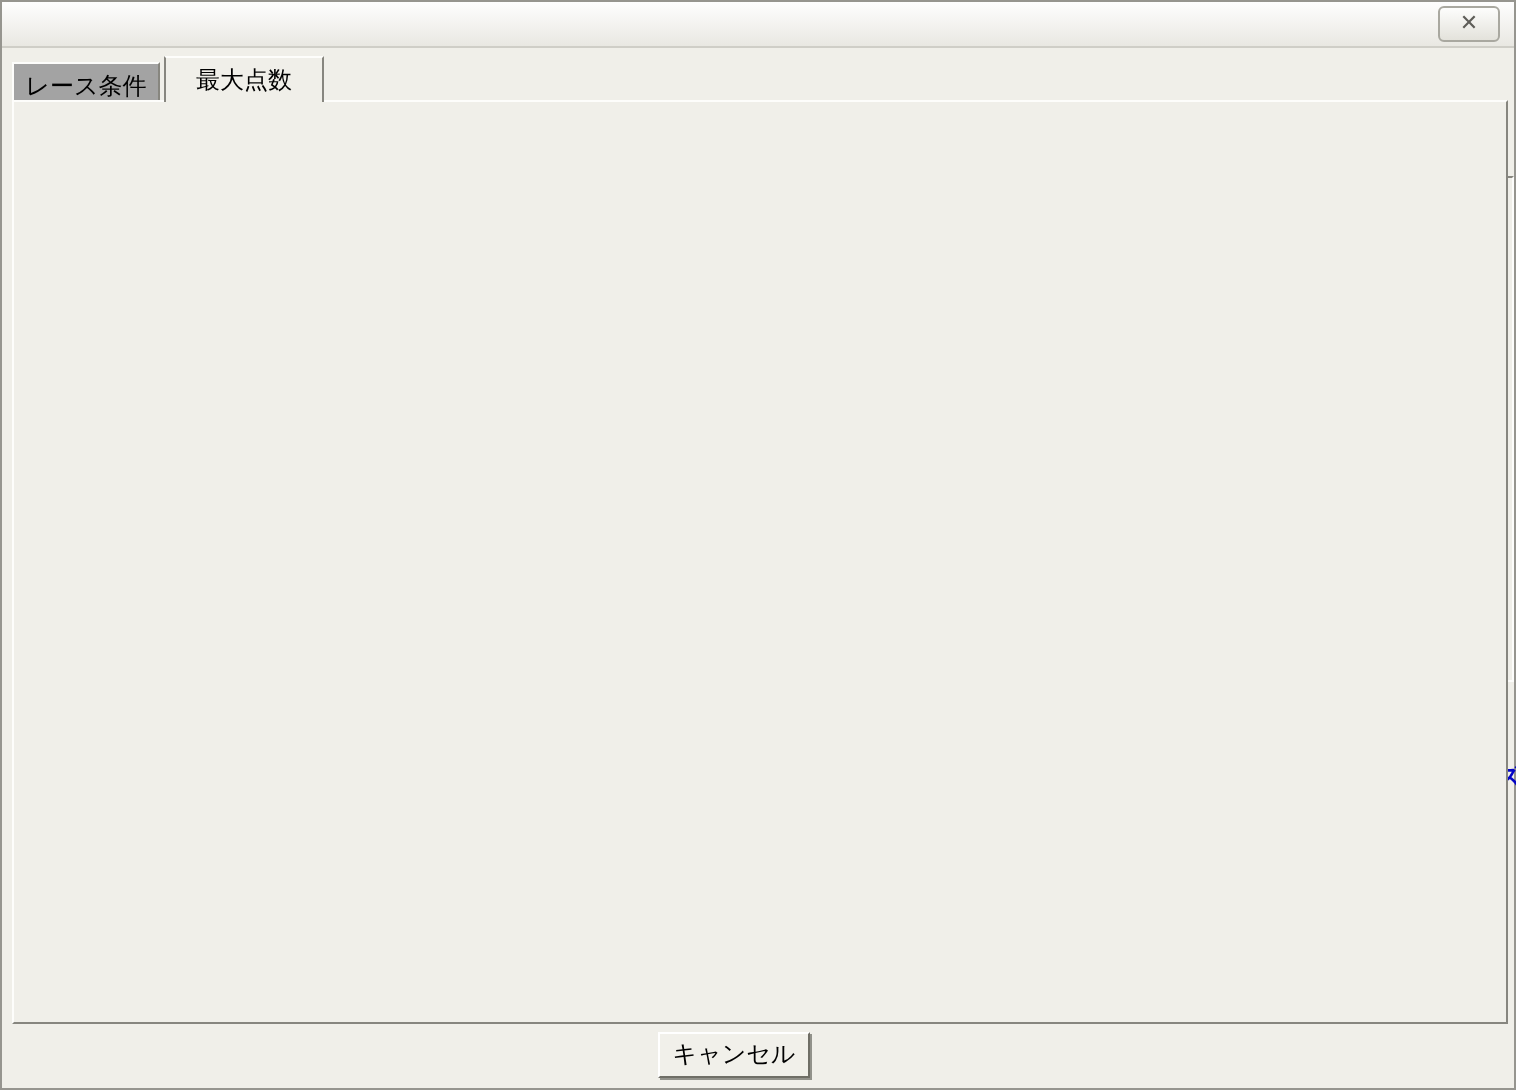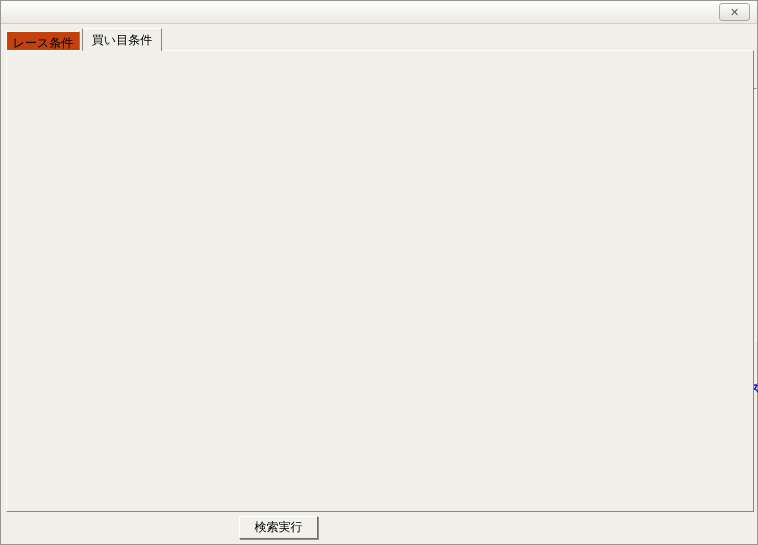--- a/index.html
+++ b/index.html
@@ -15,21 +15,21 @@
   .title-text { position:absolute; left:8px; top:4px; font-size:12px; color:#1c1c1c; }
   .close-btn { position:absolute; right:7px; top:2px; width:31px; height:18px;
                background:linear-gradient(#FDFDFC,#E3E2DB); border:1px solid #A9A8A0;
                border-radius:3px; text-align:center; line-height:16px; font-size:11px;
                color:#5E5D58; font-weight:bold; cursor:default; }
 
   
   .tab { position:absolute; background:#F0EFE9; border:1px solid;
          border-color:#FDFDFB #87867F #F0EFE9 #87867F; border-bottom:none;
          text-align:center; font-size:12px; padding-top:3px; }
-  .tab.inactive { border-color:#FDFDFB #87867F transparent #FDFDFB; background:#c2410c;font-family:Liberation Mono, monospace; }
+  .tab.inactive { border-color:#FDFDFB #87867F transparent #FDFDFB; background:#a3a3a3;font-family:Liberation Mono, monospace; }
   .tab.active { z-index:3; }
 
   .tabpage { position:absolute; left:5px; top:49px; width:748px; height:462px;
              background:#F0EFE9; border:1px solid; border-color:#FDFDFB #87867F #87867F #FDFDFB; z-index:1; }
 
   
   .btn3 { background:#F1F0EA; border:1px solid; border-color:#FFFFFF #6F6E66 #6F6E66 #FFFFFF;
           box-shadow:1px 1px 0 rgba(70,69,62,.55); text-align:center; cursor:default; }
   .btn3.dis { color:#A8A69E; }
   .panel { border:1px solid; border-color:#87867F #FDFDFB #FDFDFB #87867F; }
@@ -100,21 +100,21 @@
 <div class="window">
 
   <div class="titlebar">
     <span class="close-btn"><span>✕</span></span>
   </div>
 
   <div class="tab inactive" style="left:5px; top:30px; width:74px; height:20px;">
     <span>レース条件</span>
   </div>
   <div class="tab active" style="left:81px; top:27px; width:80px; height:23px;">
-    <span>買い目条件</span>
+    <span>最大点数</span>
   </div>
 
   <div class="tabpage"></div>
 
   <div class="btn3 abs" style="left:17px; top:57px; width:85px; height:24px; line-height:22px;">
     <span>一覧選択▼</span>
   </div>
   <span class="lbl bluebold" style="left:117px; top:62px; font-size:13px;">◆馬券</span>
   <div class="combo" style="left:179px; top:59px; width:101px; height:22px;">
     <span class="cval" style="line-height:18px; font-size:13px;">３連複</span>
@@ -394,15 +394,15 @@
     <span class="lbl glabel" style="left:30px; top:91px;">買い目の外部指数和順位</span>
     <span class="fld gray" style="left:196px; top:90px; width:132px;">1～6人気</span>
     <span class="btn3 dis rowbtn" style="left:333px; top:90px;">入力</span>
 
     <span class="cb" style="left:12px; top:113px;"></span>
     <span class="lbl" style="left:30px; top:113px;">買い目全体の合成オッズの範囲</span>
     <span class="fld sunkf" style="left:196px; top:112px; width:132px;">0.0～99999.9</span>
     <span class="btn3 rowbtn" style="left:333px; top:112px;">入力</span>
   </div>
 
-  <span class="btn3 footbtn" style="left:238px; top:515px; width:79px;">検索実行</span>
+  <span class="btn3 footbtn" style="left:328px; top:515px; width:76px;">キャンセル</span>
 
 </div>
 
 </body></html>

